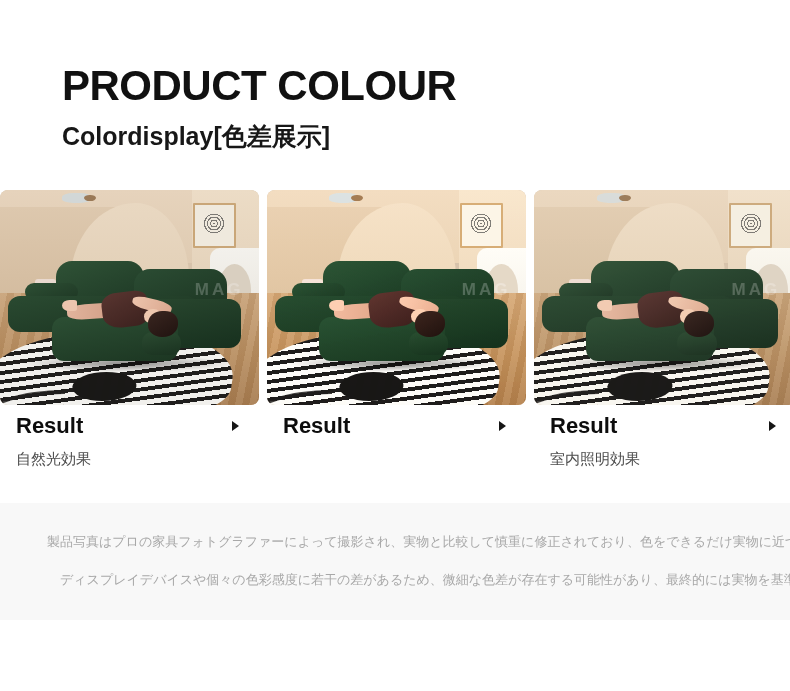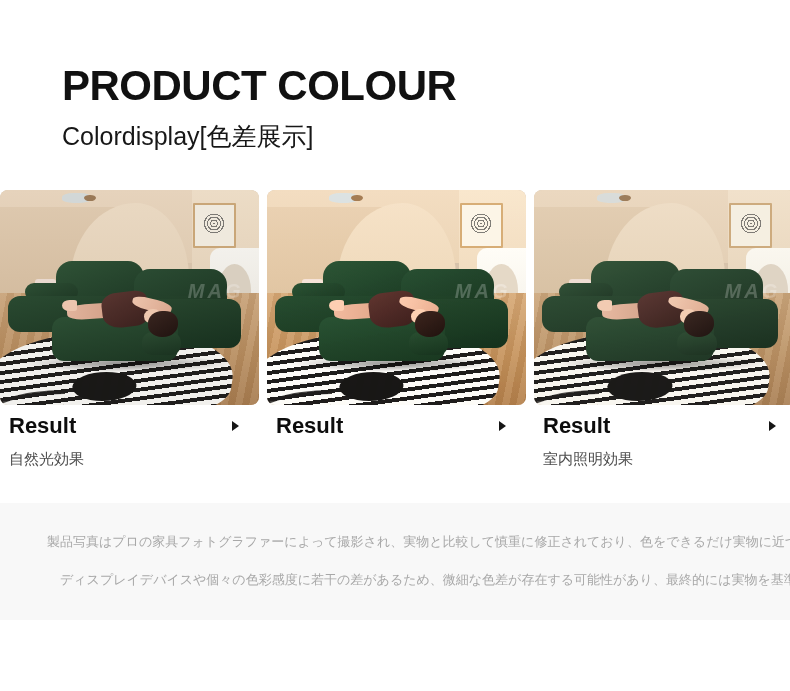--- a/index.html
+++ b/index.html
@@ -33,21 +33,21 @@
     font-size: 42px;
     font-weight: 700;
     letter-spacing: -0.5px;
     color: #111111;
     line-height: 1.12;
     margin: 0;
     white-space: nowrap;
   }
   .subtitle {
     font-size: 25px;
-    font-weight: 400;
+    font-weight: 700;
     color: #171717;
     line-height: 1.2;
     margin: 12px 0 0 0;
     white-space: nowrap;
   }
 
   
   .gallery {
     position: absolute;
     left: 0;
@@ -330,40 +330,39 @@
   }
 
   
   .tone-studio  { filter: brightness(1.00) saturate(0.98) contrast(1.00); }
   .tone-natural { filter: brightness(1.04) saturate(1.10) contrast(1.02); }
   .tone-indoor  { filter: brightness(1.02) saturate(0.95) contrast(0.99) sepia(.04); }
 
   .watermark {
     position: absolute;
     right: 6%; top: 42%;
-    font-size: 20px;
+    font-size: 17px;
     letter-spacing: 3px;
     color: rgba(255,255,255,.22);
     font-weight: 700;
     pointer-events: none;
-    font-style: italic;
   }
 
   
   .captions {
     position: absolute;
     left: 0; top: 412px;
     width: 790px;
     display: flex;
     gap: 8px;
   }
   .caption {
     flex: 0 0 259px;
     width: 259px;
-    padding-left: 9px;
+    padding-left: 16px;
     box-sizing: border-box;
     position: relative;
   }
   .caption:nth-child(3) { flex: 0 0 262px; width: 262px; }
   .cap-row {
     display: flex;
     align-items: center;
     justify-content: space-between;
     padding-right: 18px;
   }

